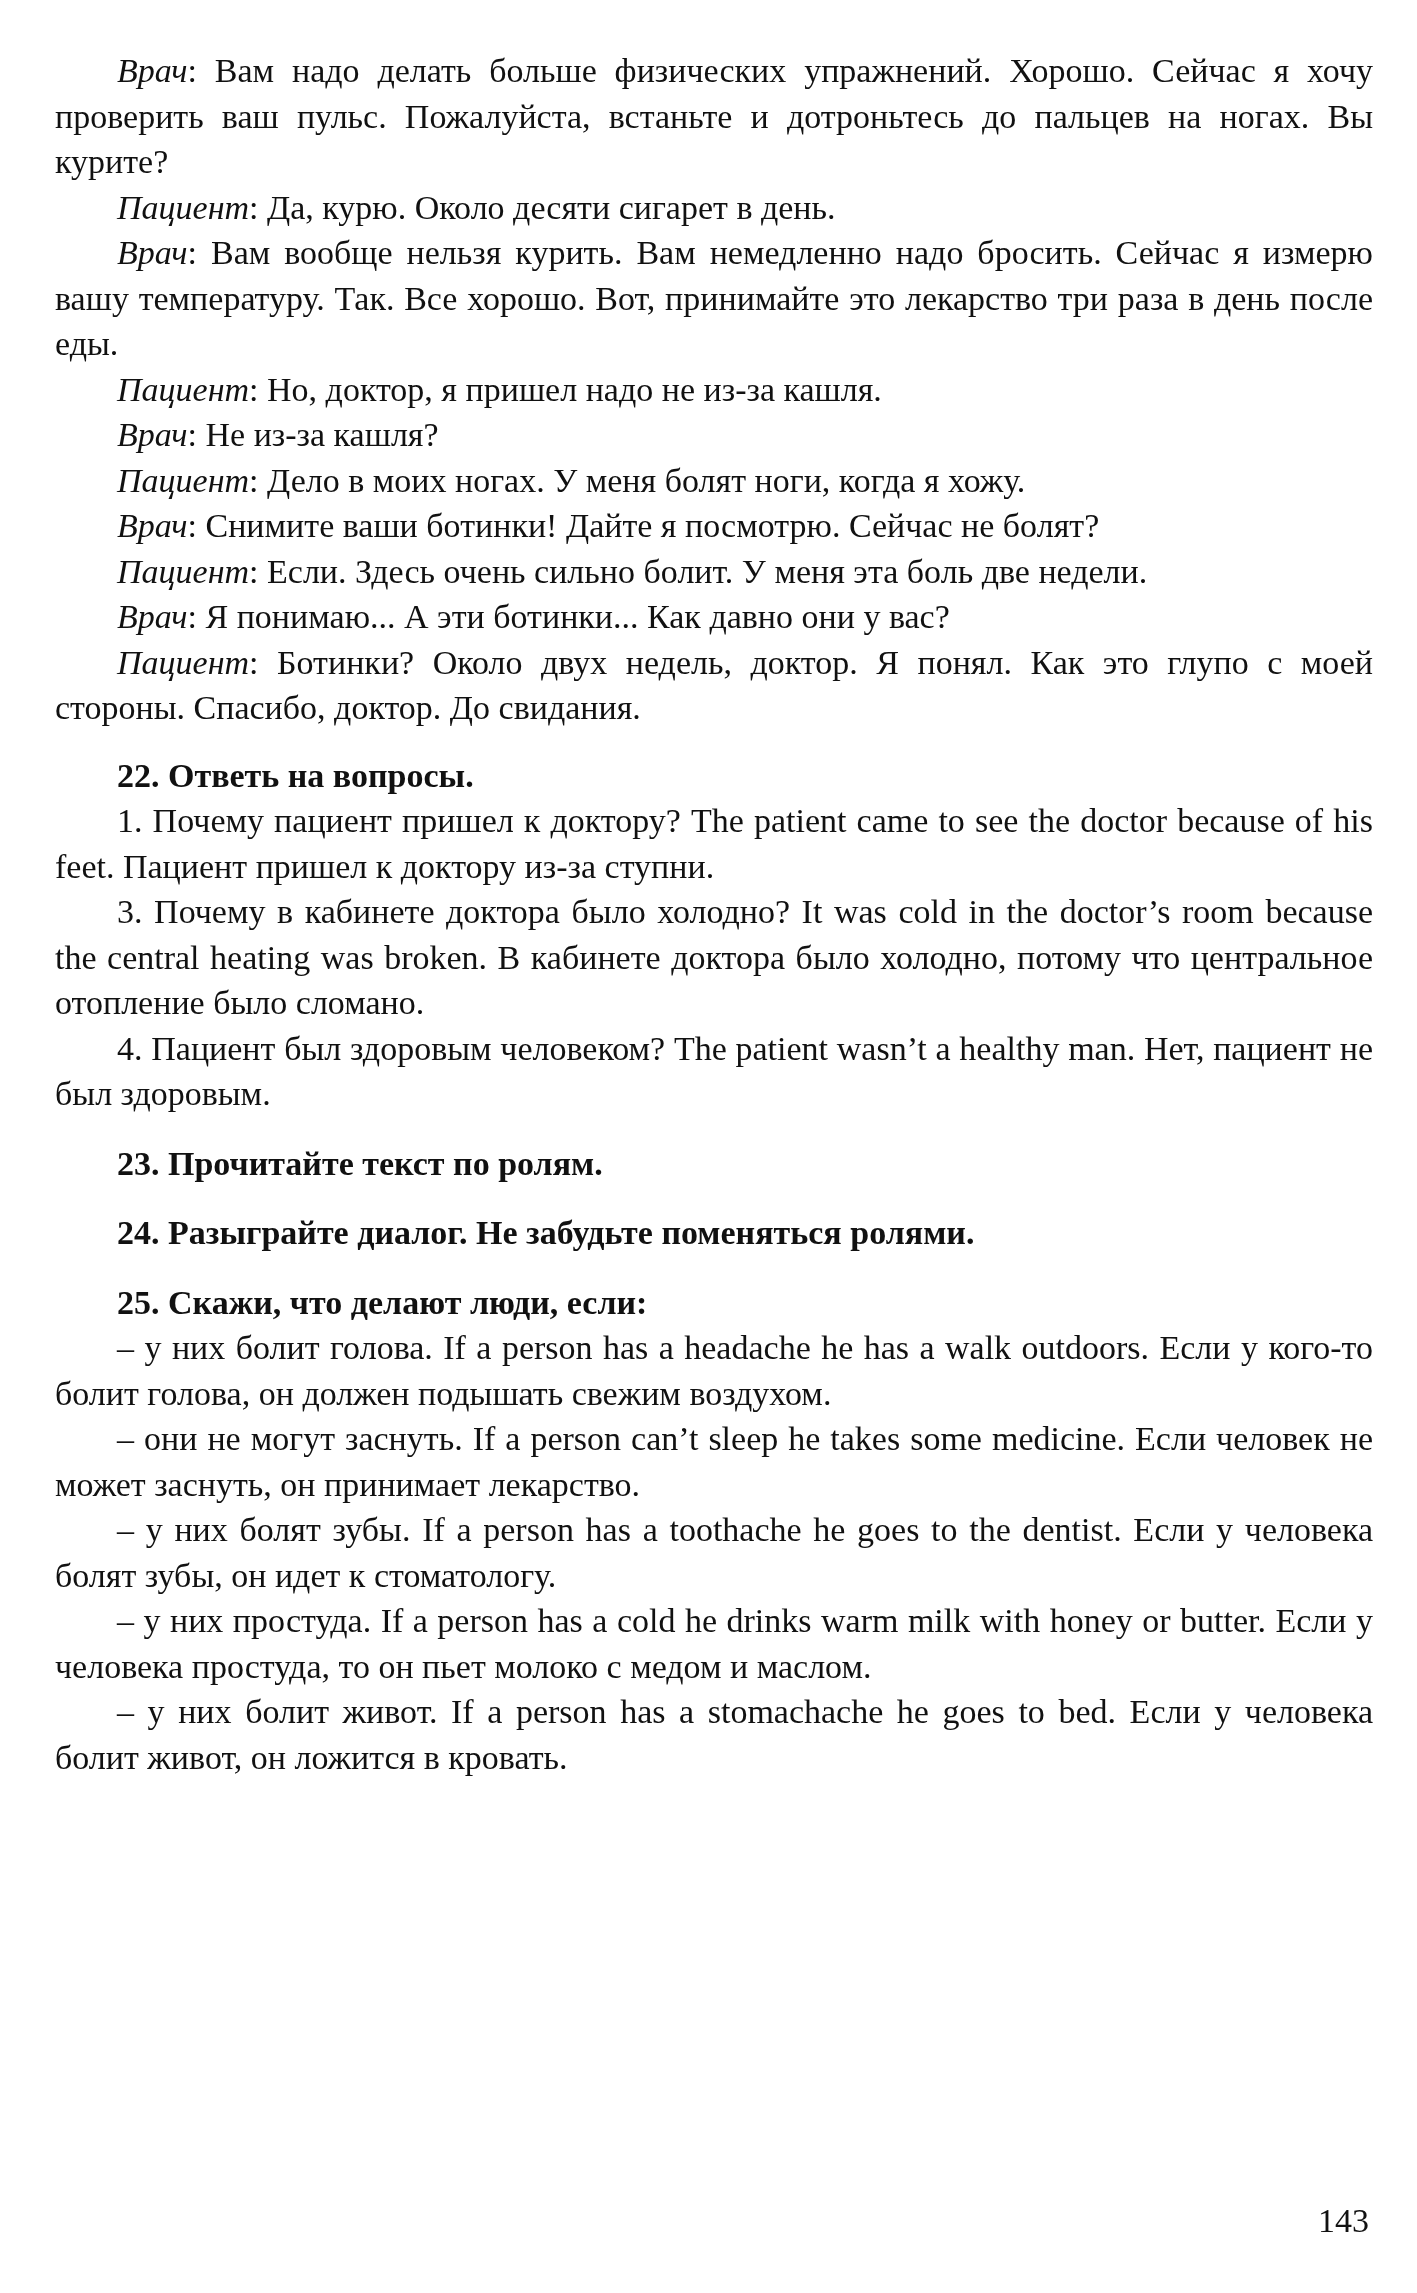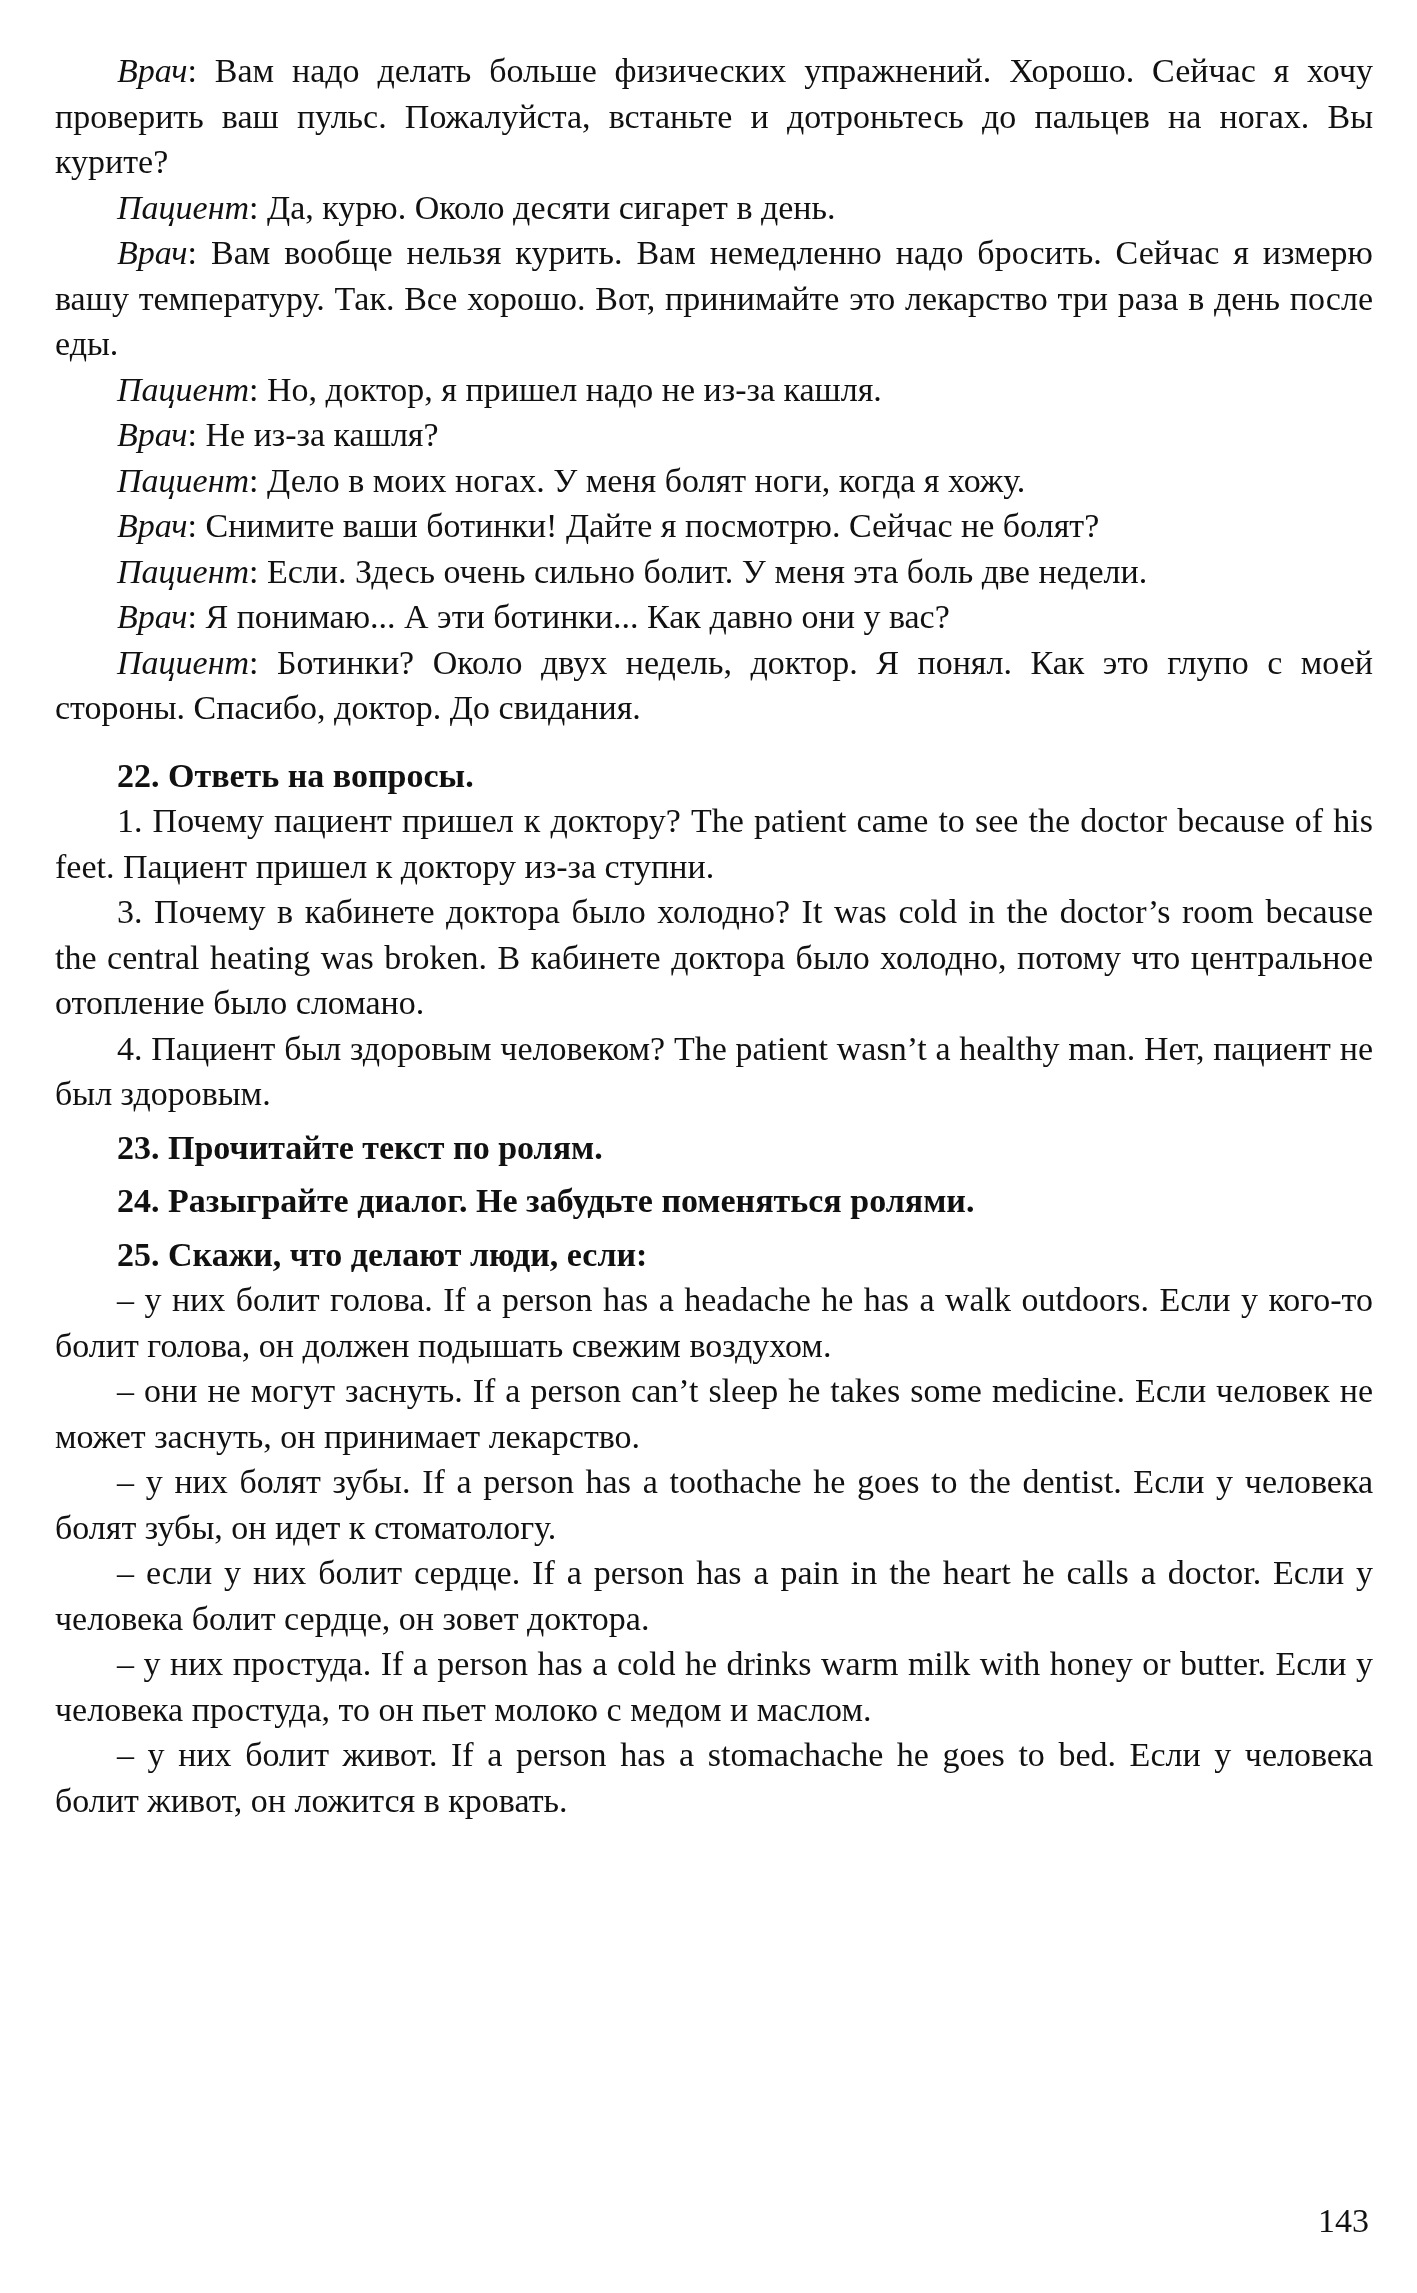--- a/index.html
+++ b/index.html
@@ -10,21 +10,21 @@
   }
   .page {
     position: absolute; left: 55px; top: 48px; width: 1318px;
     font-size: 34px; line-height: 45.5px;
     text-align: justify;
   }
   .p { margin: 0; text-indent: 62px; }
   .role { font-style: italic; }
   .h { font-weight: bold; margin: 0; text-indent: 62px; }
   .h.gap { margin-top: 22px; }
-  .h.gap2 { margin-top: 8px; }
+  .h.gap2 { margin-top: 24px; }
   .sentence { margin: 0; text-indent: 62px; }
   .pagenum {
     position: absolute; left: 1318px; top: 2202px;
     font-size: 34px;
   }
 </style>
 </head>
 <body>
 
 <div class="page">
@@ -55,20 +55,19 @@
 
   <section>
     <p class="h gap2">24. Разыграйте диалог. Не забудьте поменяться ролями.</p>
   </section>
 
   <section>
     <p class="h gap2">25. Скажи, что делают люди, если:</p>
     <p class="p">– у них болит голова. If a person has a headache he has a walk outdoors. Если у кого-то болит голова, он должен подышать свежим воздухом.</p>
     <p class="p">– они не могут заснуть. If a person can’t sleep he takes some medicine. Если человек не может заснуть, он принимает лекарство.</p>
     <p class="p">– у них болят зубы. If a person has a toothache he goes to the dentist. Если у человека болят зубы, он идет к стоматологу.</p>
-    <p class="p">– если у них болит сердце. If a person has a pain in the heart he calls a doctor. Если у человека болит сердце, он зовет доктора.</p>
     <p class="p">– у них простуда. If a person has a cold he drinks warm milk with honey or butter. Если у человека простуда, то он пьет молоко с медом и маслом.</p>
     <p class="p">– у них болит живот. If a person has a stomachache he goes to bed. Если у человека болит живот, он ложится в кровать.</p>
   </section>
 
 </div>
 
 <div class="pagenum">143</div>
 
 </body></html>

